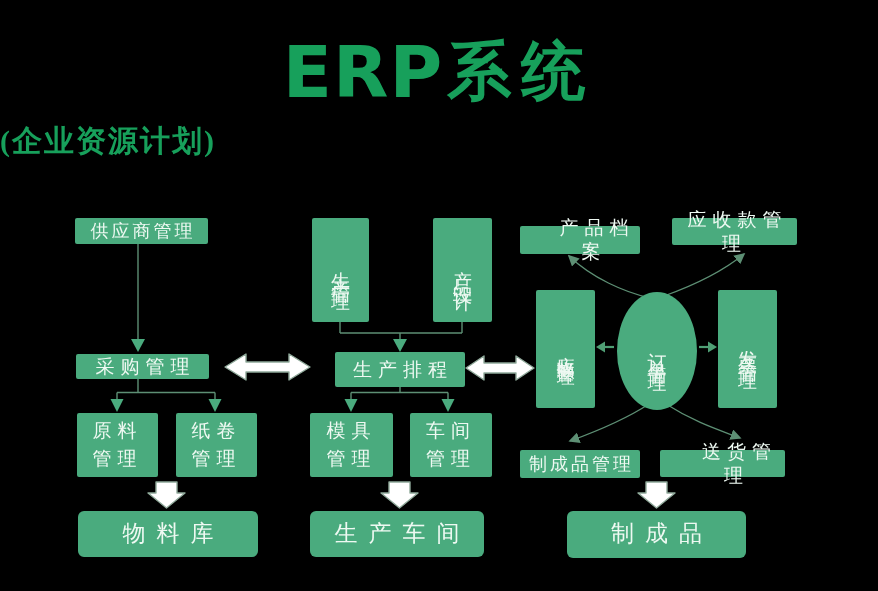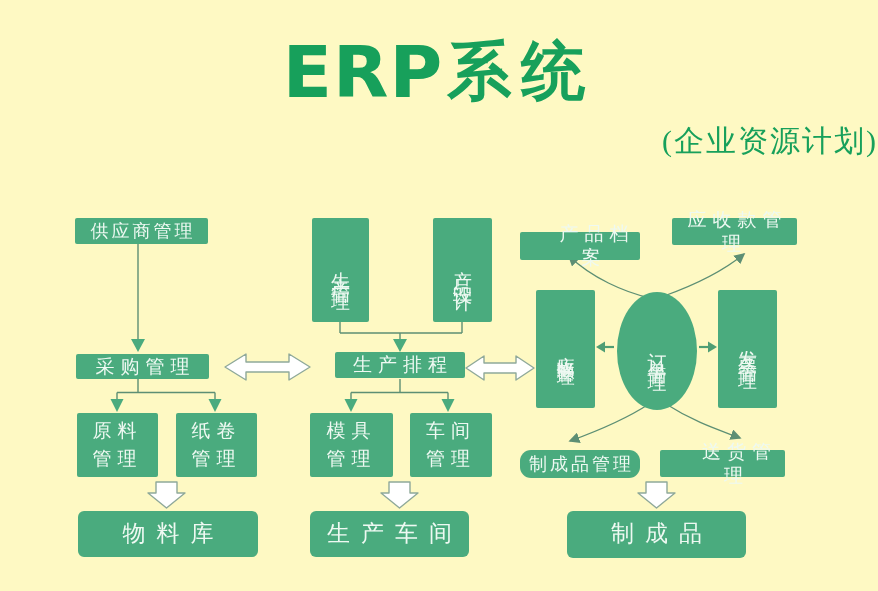--- a/index.html
+++ b/index.html
@@ -4,28 +4,28 @@
 <style>
   :root{
     --box-green:#4aab7e;
     --title-green:#17a05b;
     --line-color:#5d8f74;
     --outline-color:#8fa99a;
     --box-text:#eef9f2;
   }
   *{margin:0;padding:0;box-sizing:border-box;}
   body{background:#ffffff;font-family:"Liberation Serif",serif;}
-  .stage{position:relative;width:878px;height:591px;background:#fef9c3;overflow:hidden;}
+  .stage{position:relative;width:878px;height:591px;background:#000000;overflow:hidden;}
 
   
   .title{position:absolute;left:0;top:28px;width:100%;text-align:center;color:var(--title-green);white-space:nowrap;}
   .title .latin{font-family:"DejaVu Sans",sans-serif;font-weight:800;font-size:72px;letter-spacing:1px;vertical-align:-4px;}
   .title .cjk{font-family:"Liberation Serif",serif;font-weight:700;font-size:64px;letter-spacing:10px;margin-left:4px;}
-  .subtitle{position:absolute;left:0;top:121px;width:100%;text-align:right;color:var(--title-green);
-            font-size:30px;font-weight:400;letter-spacing:2px;}
+  .subtitle{position:absolute;left:0;top:121px;width:100%;text-align:left;color:var(--title-green);
+            font-size:30px;font-weight:700;letter-spacing:2px;}
 
   
   .box{position:absolute;background:var(--box-green);color:var(--box-text);
        display:flex;align-items:center;justify-content:center;text-align:center;
        border-radius:2px;line-height:1.25;}
   .h5{font-size:18px;letter-spacing:3px;text-indent:3px;}   
   .h4{font-size:19px;letter-spacing:6px;text-indent:6px;}   
   .wbox span{display:inline-block;width:62px;font-size:19px;letter-spacing:6px;
              word-break:break-all;line-height:1.5;}
   .vbox span{writing-mode:vertical-rl;text-orientation:upright;font-size:19px;letter-spacing:7px;}
@@ -108,49 +108,49 @@
   <div class="box round" style="left:78px;top:511px;width:180px;height:46px;">
     <span>物料库</span>
     </div>
 
   <div class="box vbox" style="left:312px;top:218px;width:57px;height:104px;">
     <span>生产管理</span>
     </div>
   <div class="box vbox" style="left:433px;top:218px;width:59px;height:104px;">
     <span>产品设计</span>
     </div>
-  <div class="box h4" style="left:335px;top:352px;width:130px;height:26px;text-align:right;">
+  <div class="box h4" style="left:335px;top:352px;width:130px;height:35px;text-align:right;">
     <span>生产排程</span>
     </div>
   <div class="box wbox" style="left:310px;top:413px;width:83px;height:64px;">
     <span>模具管理</span>
     </div>
   <div class="box wbox" style="left:410px;top:413px;width:82px;height:64px;">
     <span>车间管理</span>
     </div>
-  <div class="box round" style="left:310px;top:511px;width:159px;height:46px;">
+  <div class="box round" style="left:310px;top:511px;width:174px;height:46px;">
     <span>生产车间</span>
     </div>
 
-  <div class="box h4" style="left:520px;top:232px;width:120px;height:28px;padding-left:28px;">
+  <div class="box h4" style="left:520px;top:226px;width:120px;height:28px;padding-left:28px;">
     <span>产品档案</span>
     </div>
   <div class="box h4" style="left:672px;top:218px;width:125px;height:27px;">
     <span>应收款管理</span>
     </div>
   <div class="box vbox5" style="left:536px;top:290px;width:59px;height:118px;">
     <span>应收款管理</span>
     </div>
   <div class="box ellipse" style="left:617px;top:292px;width:80px;height:118px;">
     <span>订单管理</span>
     </div>
   <div class="box vbox" style="left:718px;top:290px;width:59px;height:118px;">
     <span>发票管理</span>
     </div>
-  <div class="box h5" style="left:520px;top:450px;width:120px;height:28px;border-radius:11px;">
+  <div class="box h5" style="left:520px;top:450px;width:120px;height:28px;">
     <span>制成品管理</span>
     </div>
   <div class="box h4" style="left:660px;top:450px;width:125px;height:27px;padding-left:28px;">
     <span>送货管理</span>
     </div>
   <div class="box round" style="left:567px;top:511px;width:179px;height:47px;">
     <span>制成品</span>
     </div>
 
 </div>

